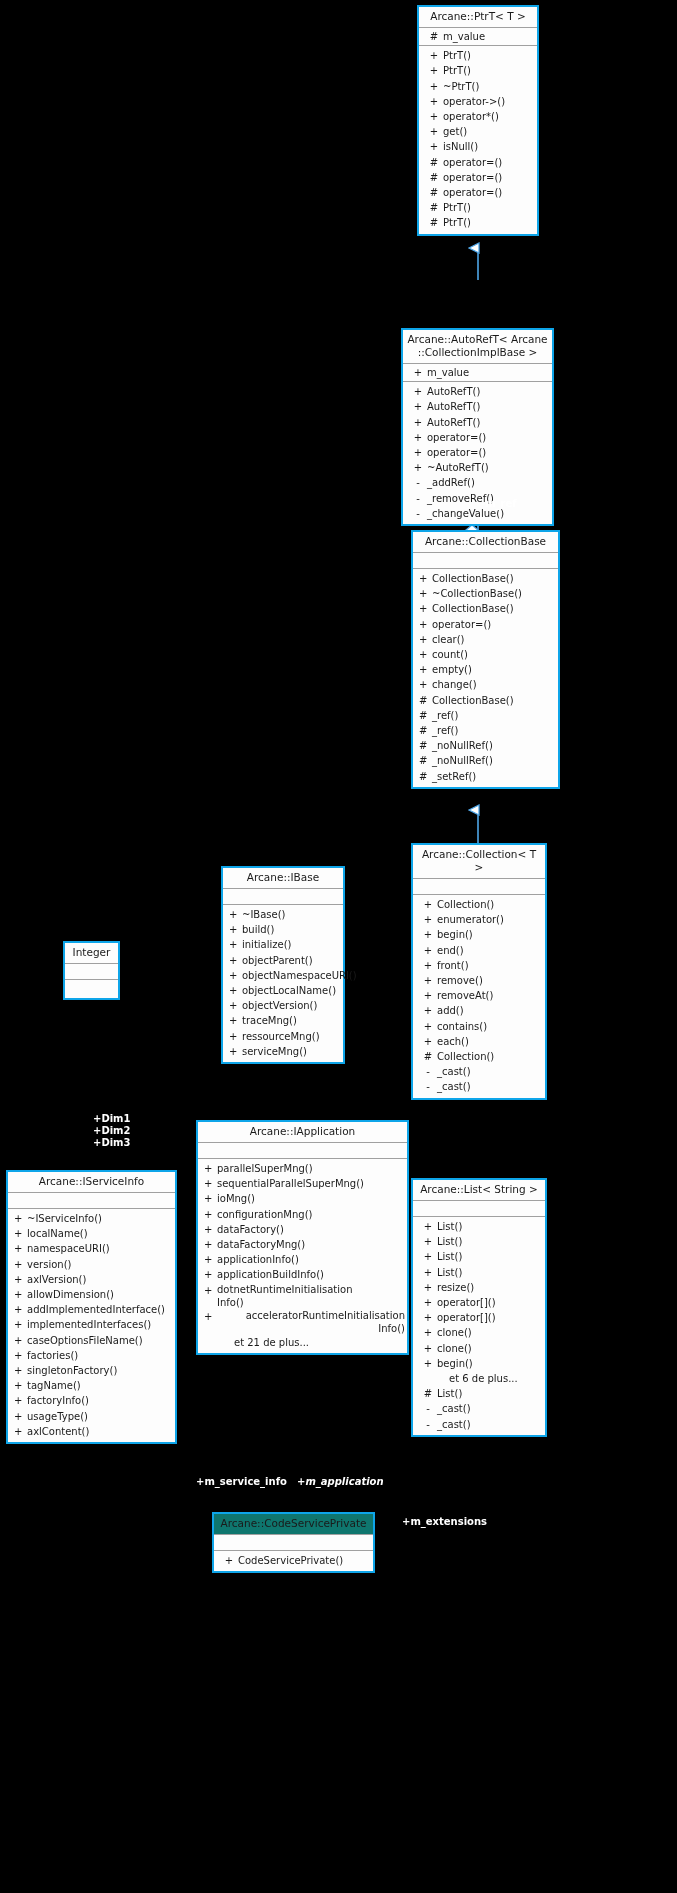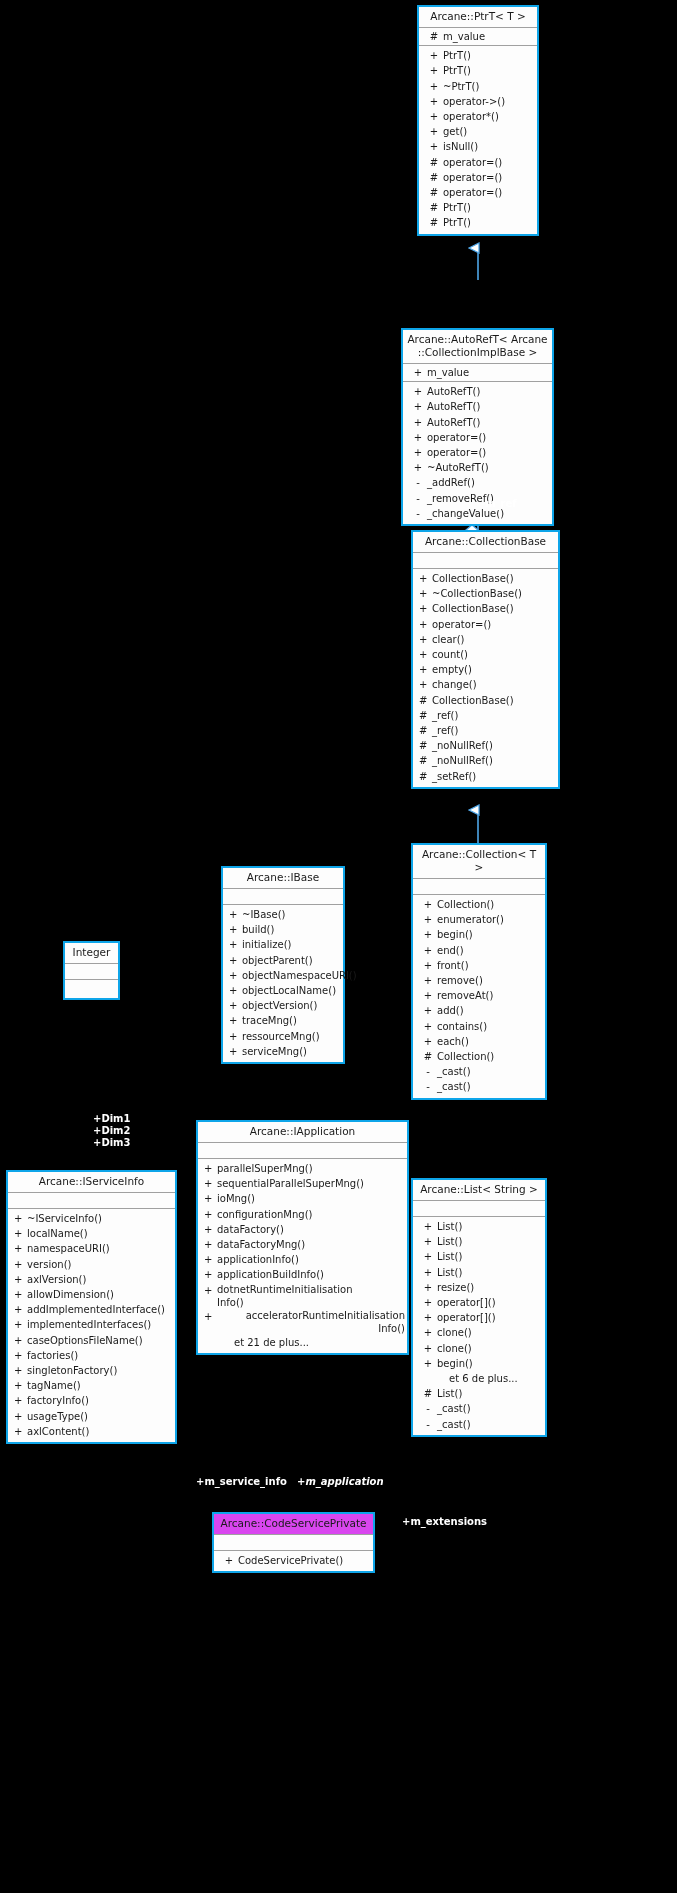--- a/index.html
+++ b/index.html
@@ -605,21 +605,21 @@
           <span class="nm" style="white-space: pre-line; line-height: 13px; text-align: right;">acceleratorRuntimeInitialisation
 Info()</span>
         </div>
         <div class="row etc">
           <span class="nm">et 21 de plus...</span>
         </div>
       </div>
   </div>
 
   <div class="node wide" id="n-codeserviceprivate" style="left:212px; top:1512px; width:163px;">
-    <div class="title" style="background:#d946ef;">Arcane::CodeServicePrivate</div>
+    <div class="title" style="background:#0f766e;">Arcane::CodeServicePrivate</div>
     <div class="attrs empty-band"></div>
     <div class="ops">
         <div class="row">
           <span class="vis">+</span>
           <span class="nm">CodeServicePrivate()</span>
         </div>
       </div>
   </div>
 
 </div>

